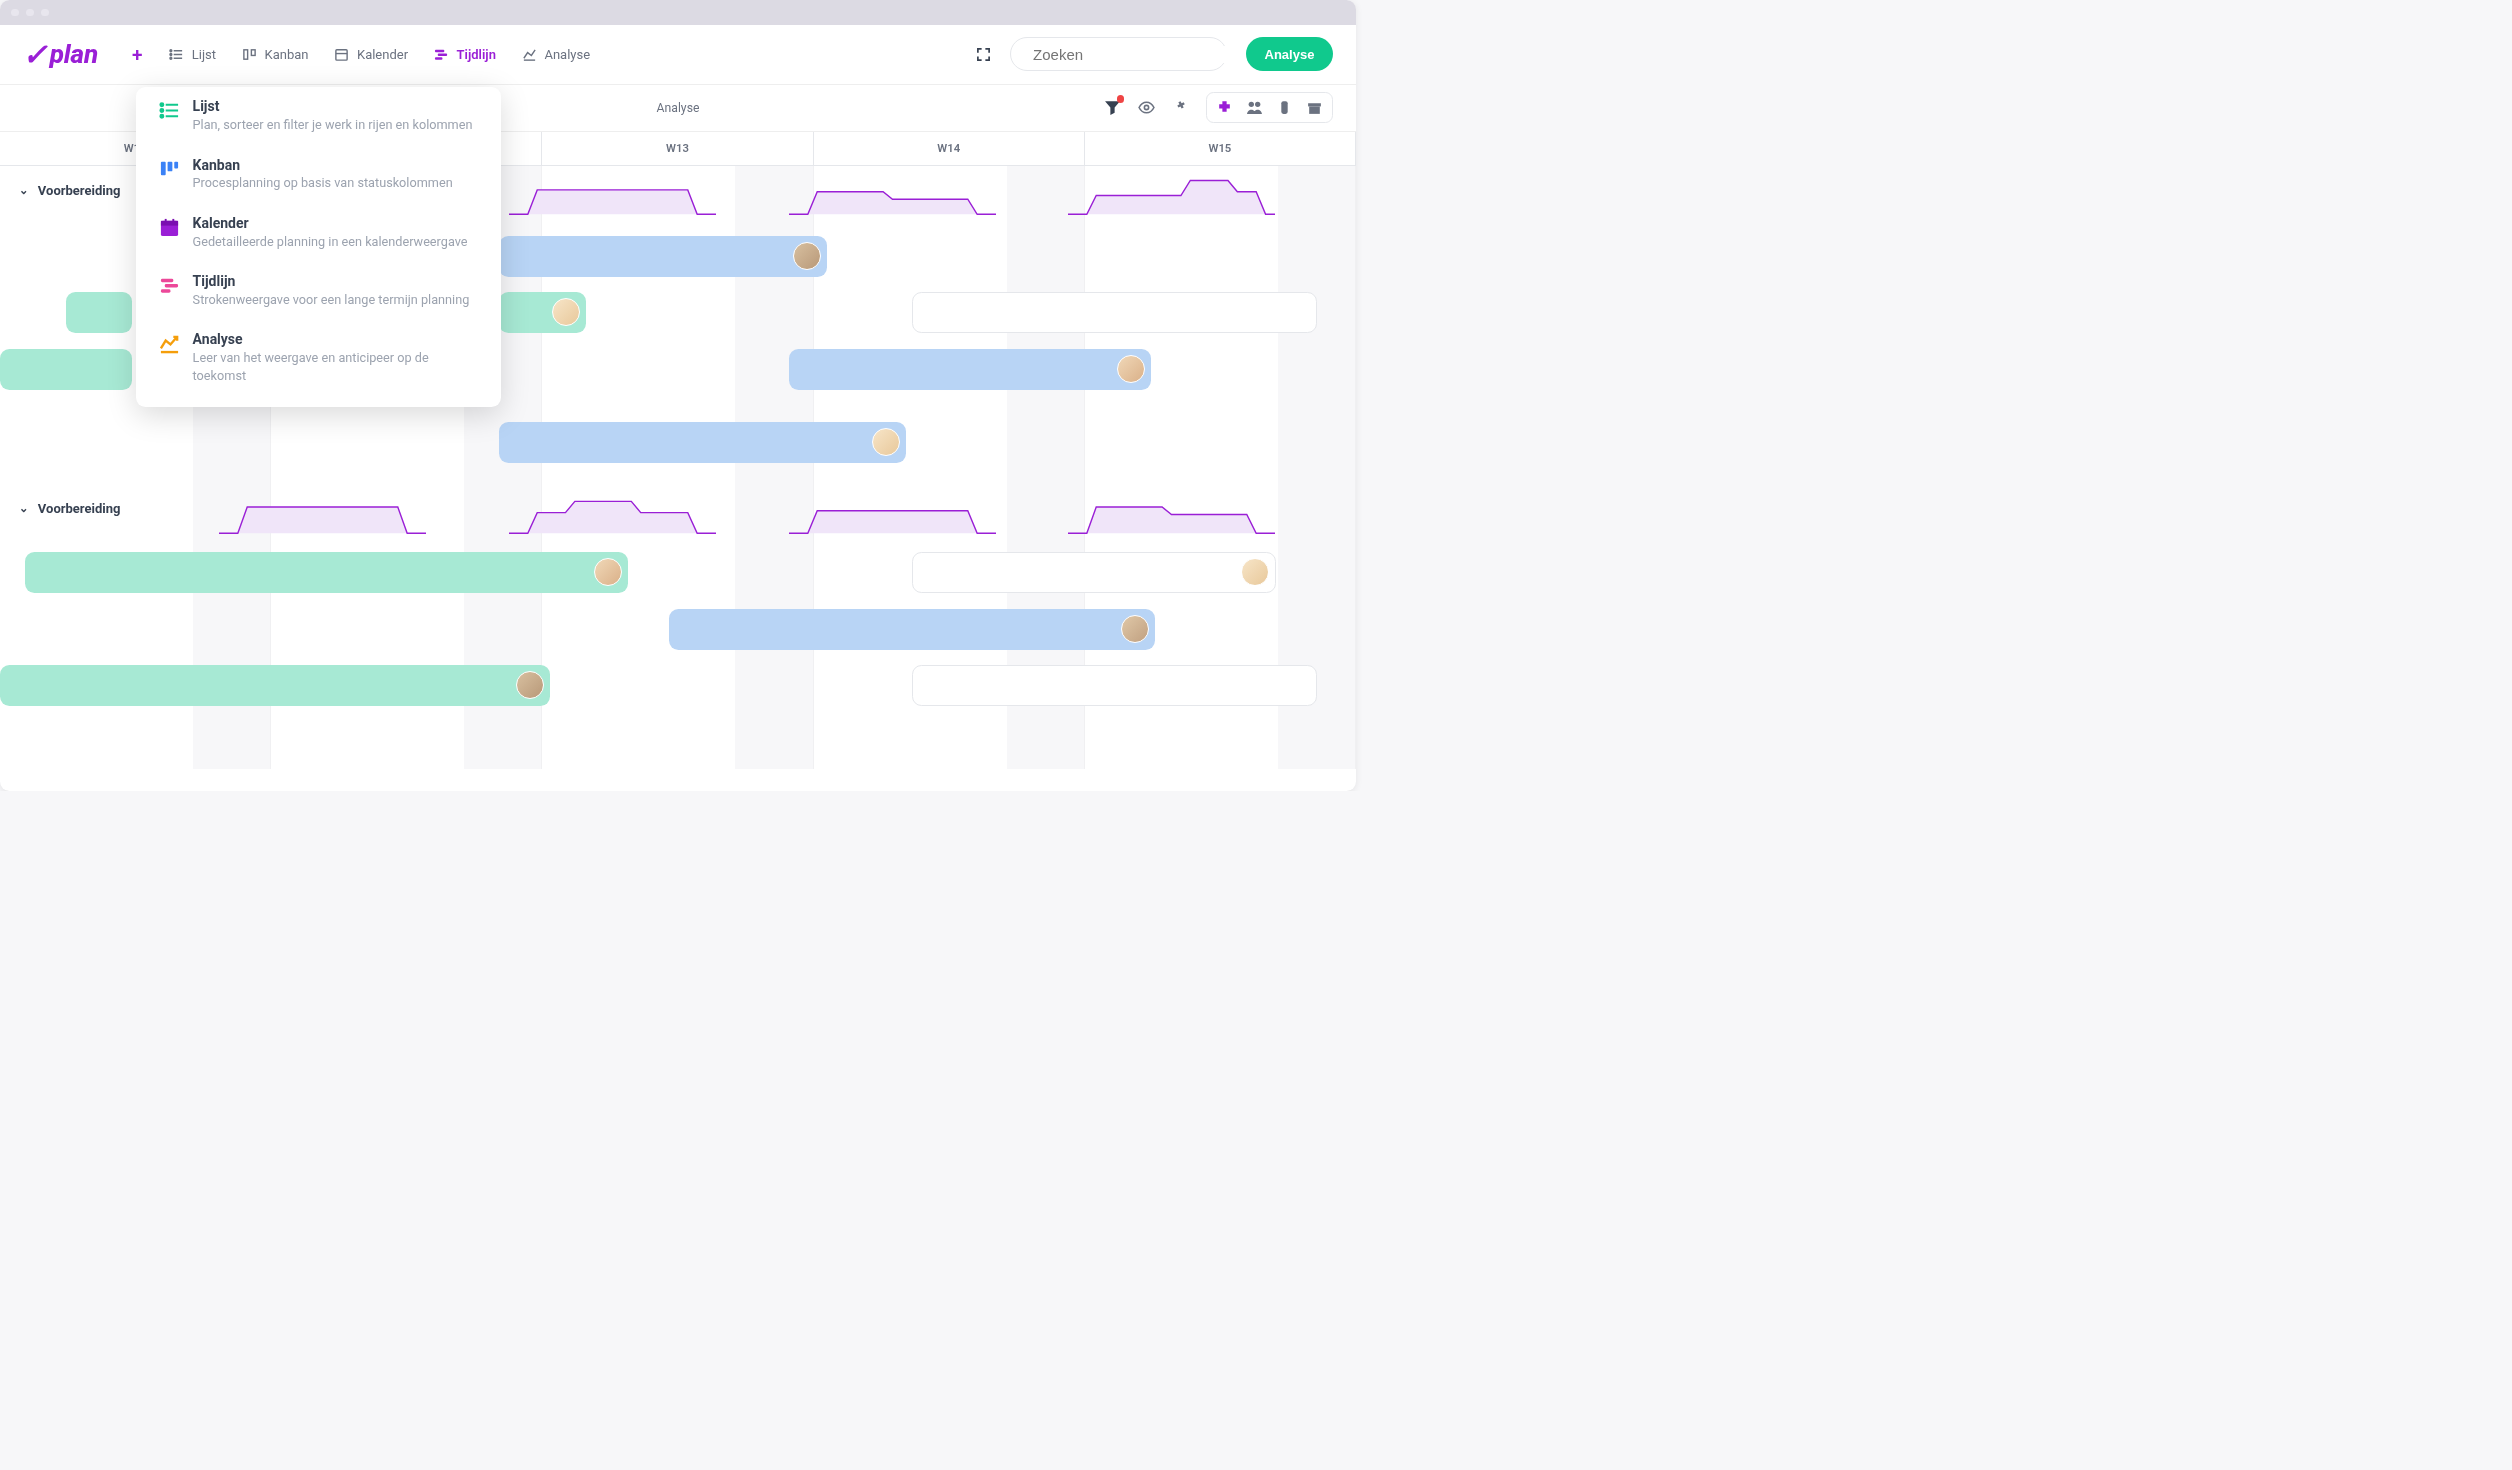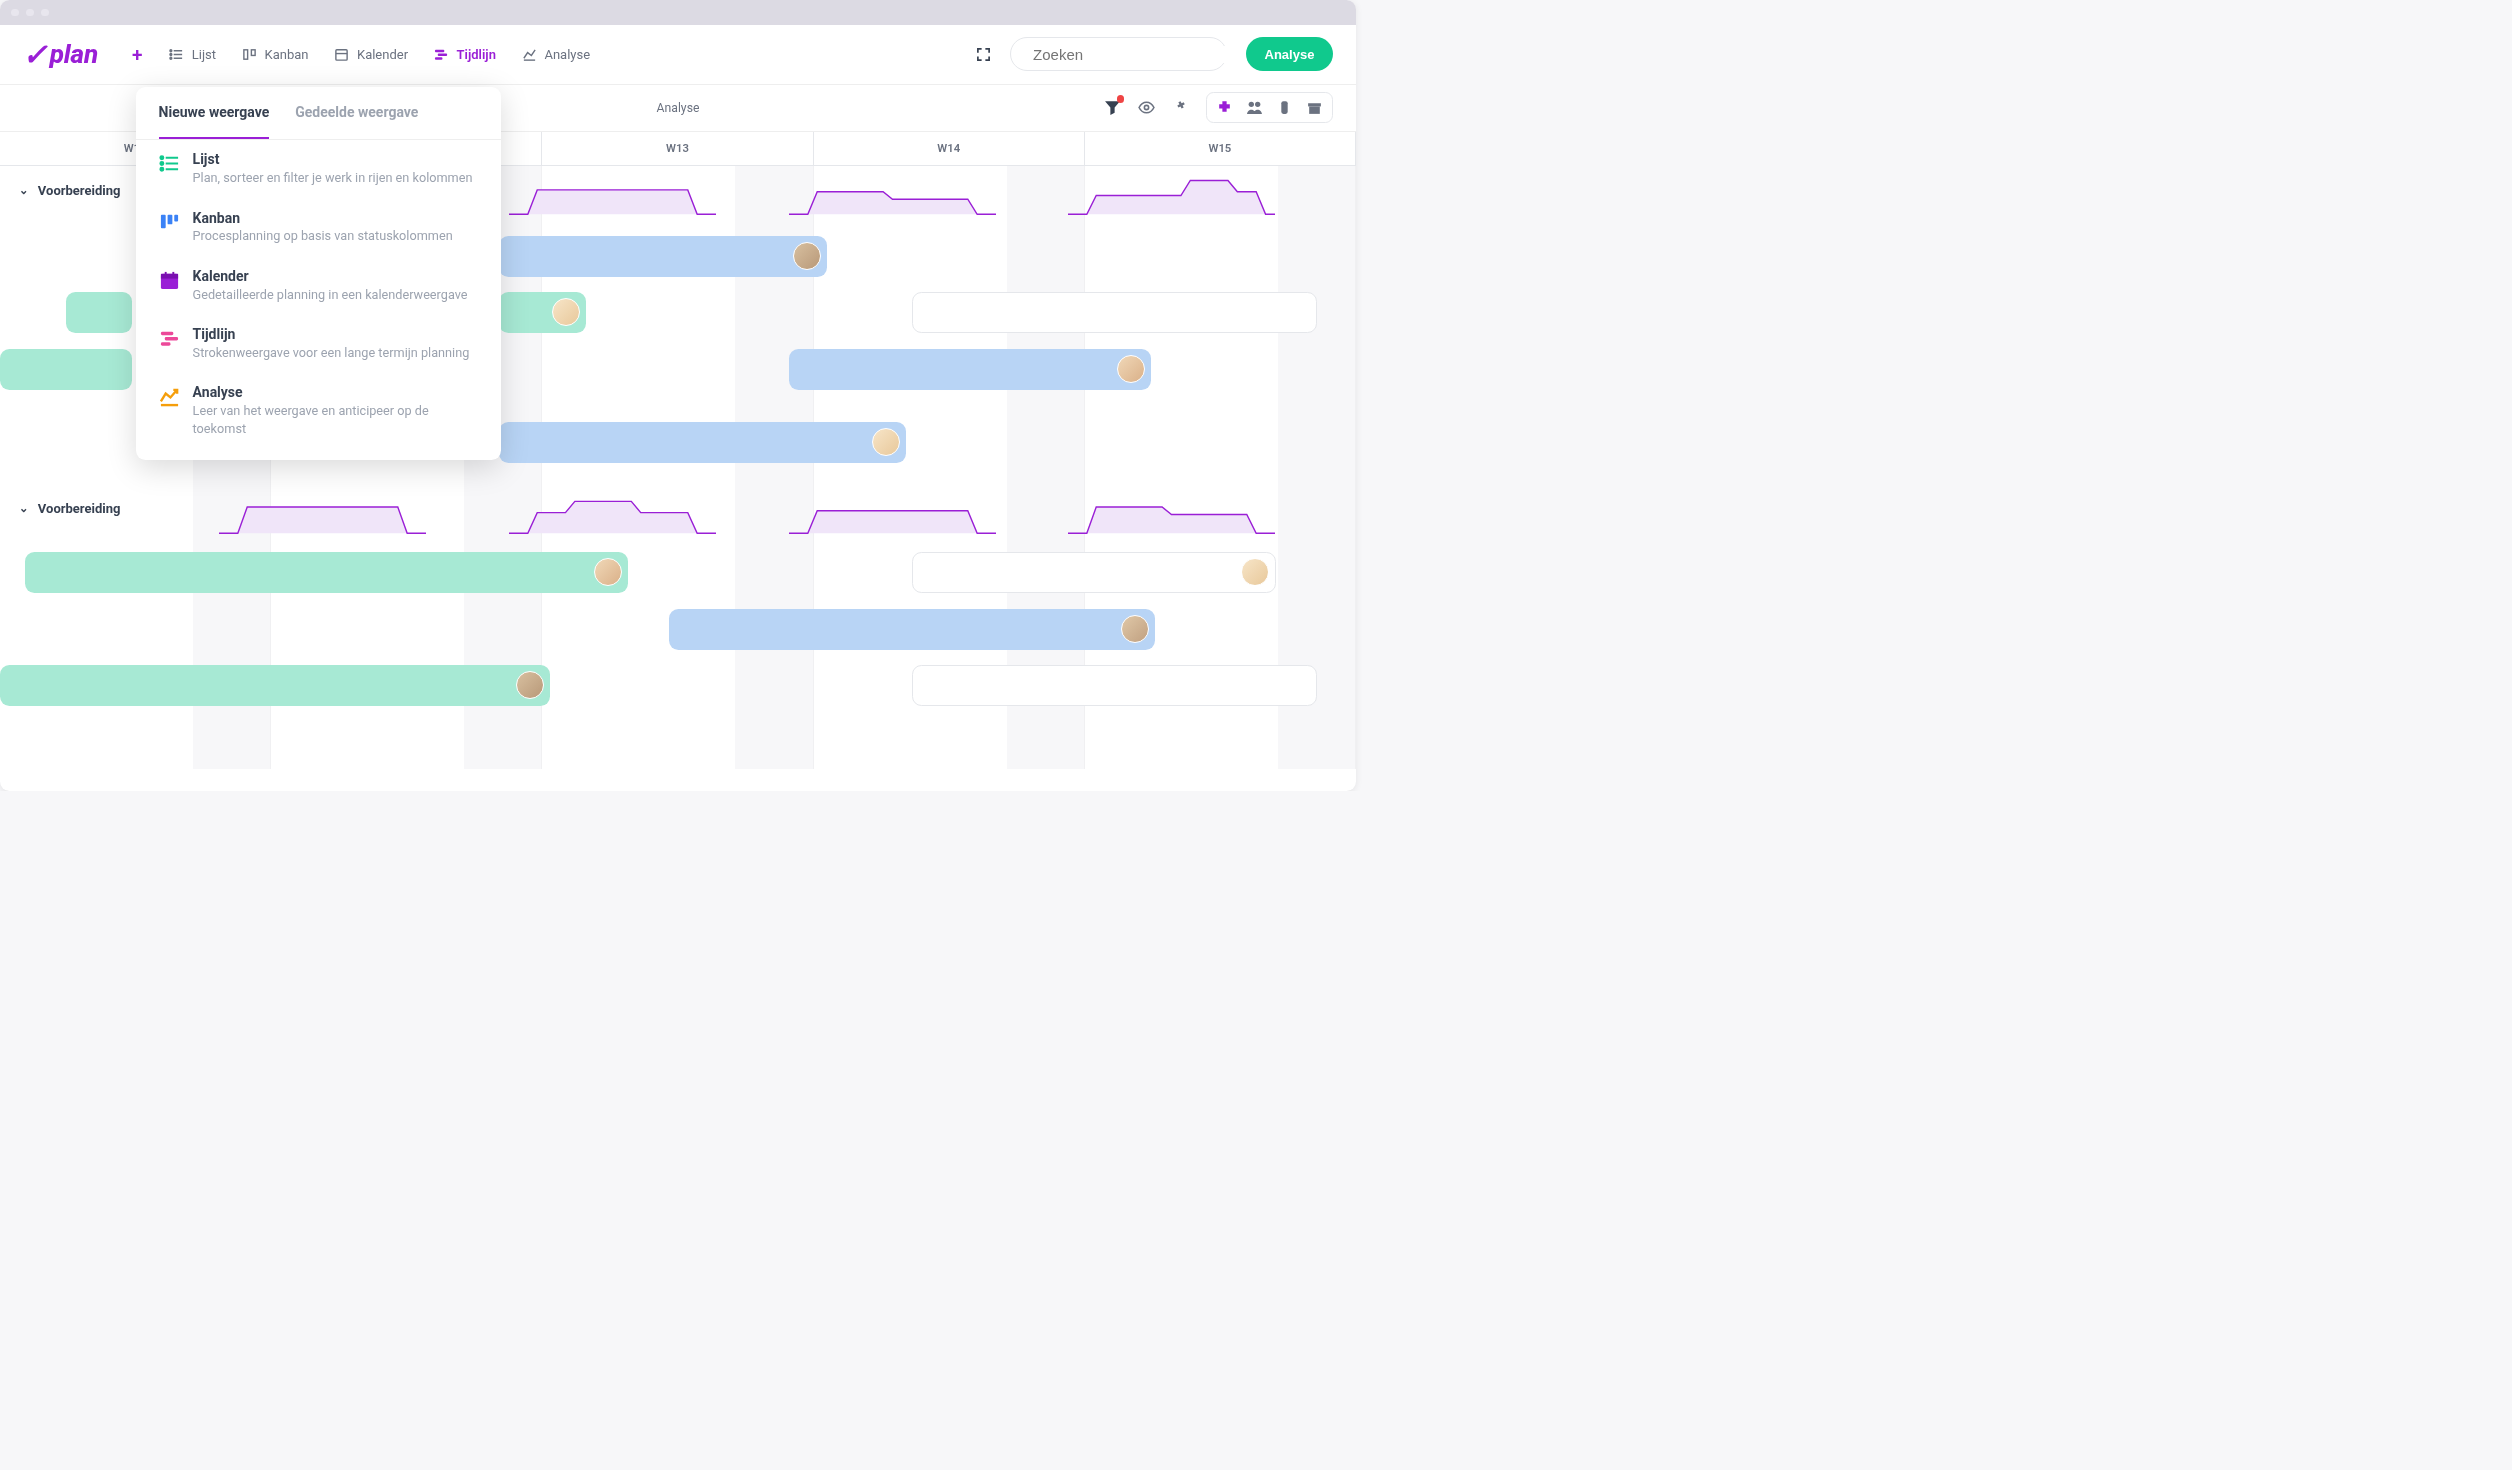--- a/index.html
+++ b/index.html
@@ -252,24 +252,20 @@
     <div class="bar blue" style="top:443px; left:669px; width:486px;">
         <div class="avatar m2"></div>
       </div>
     <div class="bar green" style="top:499px; left:0; width:550px;">
         <div class="avatar m1"></div>
       </div>
     <div class="bar white" style="top:499px; left:912px; width:405px;"></div>
   </div>
 
   <div class="dropdown">
-    <div class="dropdown-tabs">
-      <div class="dropdown-tab active">Nieuwe weergave</div>
-      <div class="dropdown-tab">Gedeelde weergave</div>
-    </div>
     <div class="dropdown-item">
       <div class="dd-icon"><svg viewBox="0 0 22 22" width="21" height="21" fill="none" stroke="#10c98d" stroke-width="2.2">
             <line x1="7" y1="5" x2="20" y2="5"></line>
             <line x1="7" y1="11" x2="20" y2="11"></line>
             <line x1="7" y1="17" x2="20" y2="17"></line>
             <circle cx="3" cy="5" r="1.5" fill="#10c98d"></circle>
             <circle cx="3" cy="11" r="1.5" fill="#10c98d"></circle>
             <circle cx="3" cy="17" r="1.5" fill="#10c98d"></circle>
           </svg></div>
       <div class="dd-text">

